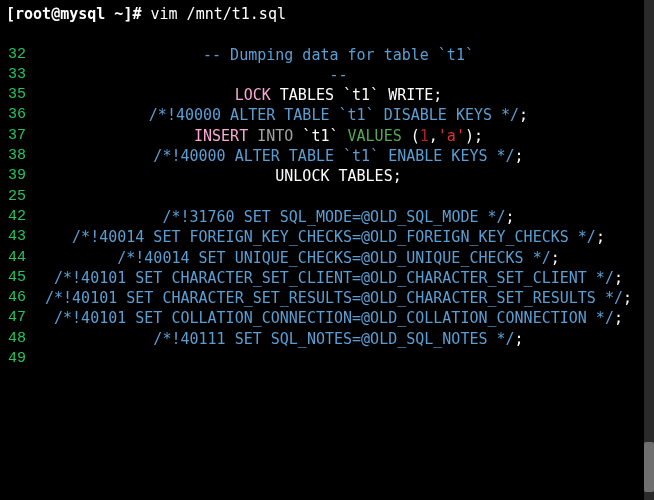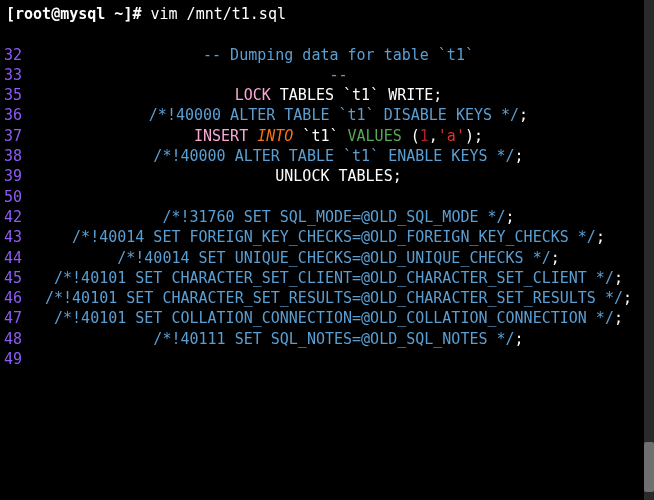--- a/index.html
+++ b/index.html
@@ -23,40 +23,41 @@
     color: #fff;
     padding-left: 2px;
   }
   .prompt-line .bold { font-weight: bold; }
   .blank-row { height: 20.3px; }
   .code-line {
     display: flex;
     align-items: flex-start;
   }
   .ln {
-    color: #8b5cf6;
+    color: #22c55e;
     width: 26px;
-    text-align: left;
+    text-align: center;
     flex-shrink: 0;
     user-select: none;
     padding-right: 0;
+    font-family: Liberation Mono, monospace;
   }
   .ct {
     padding-left: 9px;
     white-space: pre-wrap;
     word-break: break-all;
     flex: 1;
     max-width: 608px;
     text-align: center;
   }
   .c-comment  { color: #5a9fd4; }
   .c-yellow   { color: #f9a8d4; }
   .c-white    { color: #ffffff; }
   .c-green    { color: #58a858; }
-  .c-magenta  { color: #f97316; font-style: italic; }
+  .c-magenta  { color: #a3a3a3; }
   .c-darkred  { color: #b22222; }
   .c-red      { color: #e03030; }
   .scrollbar {
     position: absolute;
     right: 0;
     top: 0;
     width: 10px;
     height: 100%;
     background: #2a2a2a;
   }
@@ -99,21 +100,21 @@
       </div>
       <div class="code-line">
         <span class="ln">38</span>
         <span class="ct"><span class="c-comment">/*!40000 ALTER TABLE `t1` ENABLE KEYS */</span><span class="c-white">;</span></span>
       </div>
       <div class="code-line">
         <span class="ln">39</span>
         <span class="ct"><span class="c-white">UNLOCK TABLES;</span></span>
       </div>
       <div class="code-line">
-        <span class="ln">50</span>
+        <span class="ln">25</span>
         <span class="ct"></span>
       </div>
       <div class="code-line">
         <span class="ln">42</span>
         <span class="ct"><span class="c-comment">/*!31760 SET SQL_MODE=@OLD_SQL_MODE */</span><span class="c-white">;</span></span>
       </div>
       <div class="code-line">
         <span class="ln">43</span>
         <span class="ct"><span class="c-comment">/*!40014 SET FOREIGN_KEY_CHECKS=@OLD_FOREIGN_KEY_CHECKS */</span><span class="c-white">;</span></span>
       </div>

